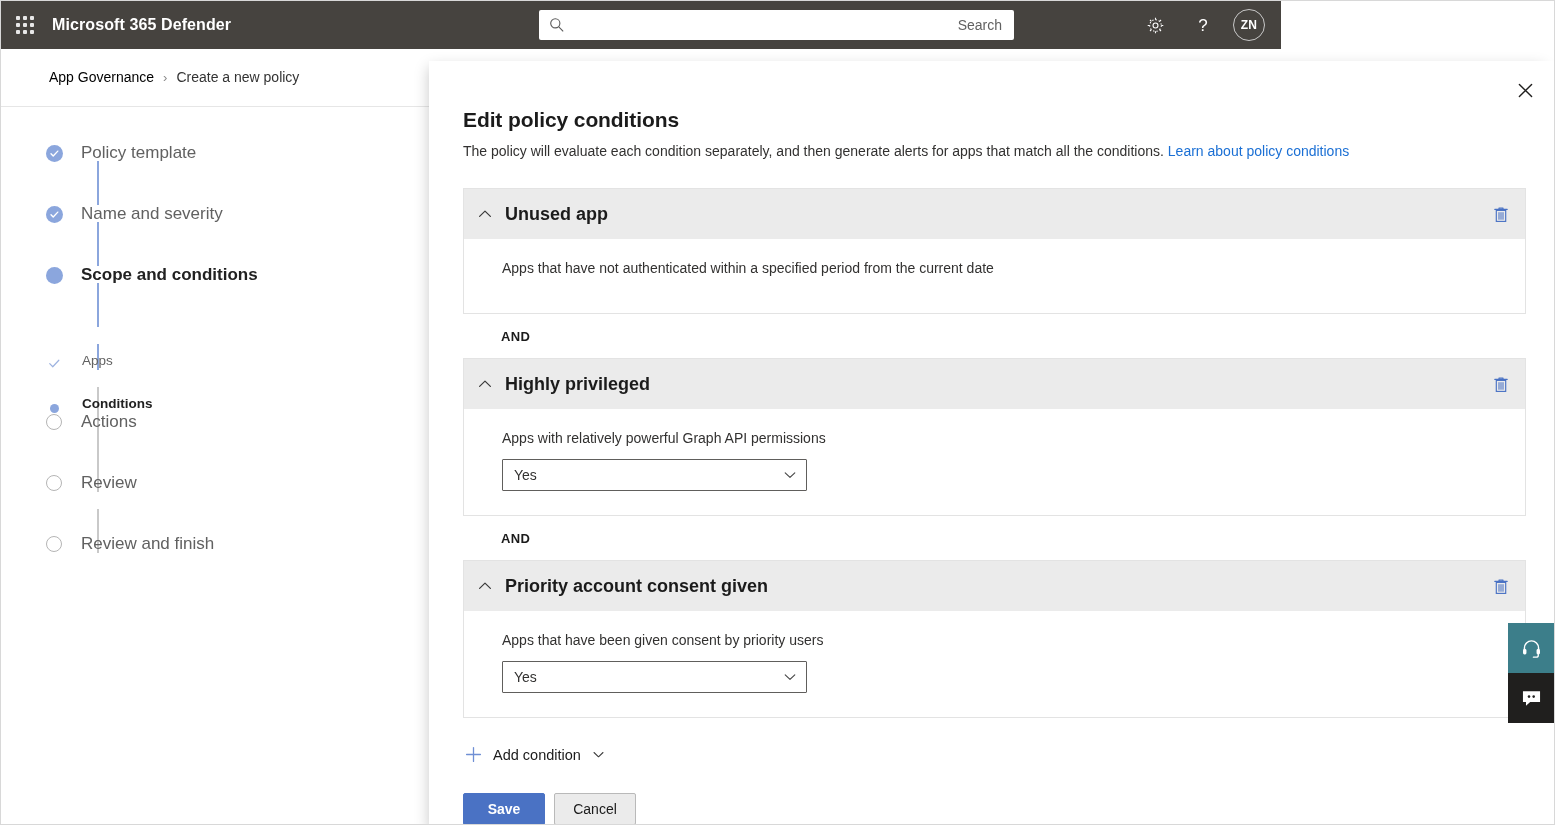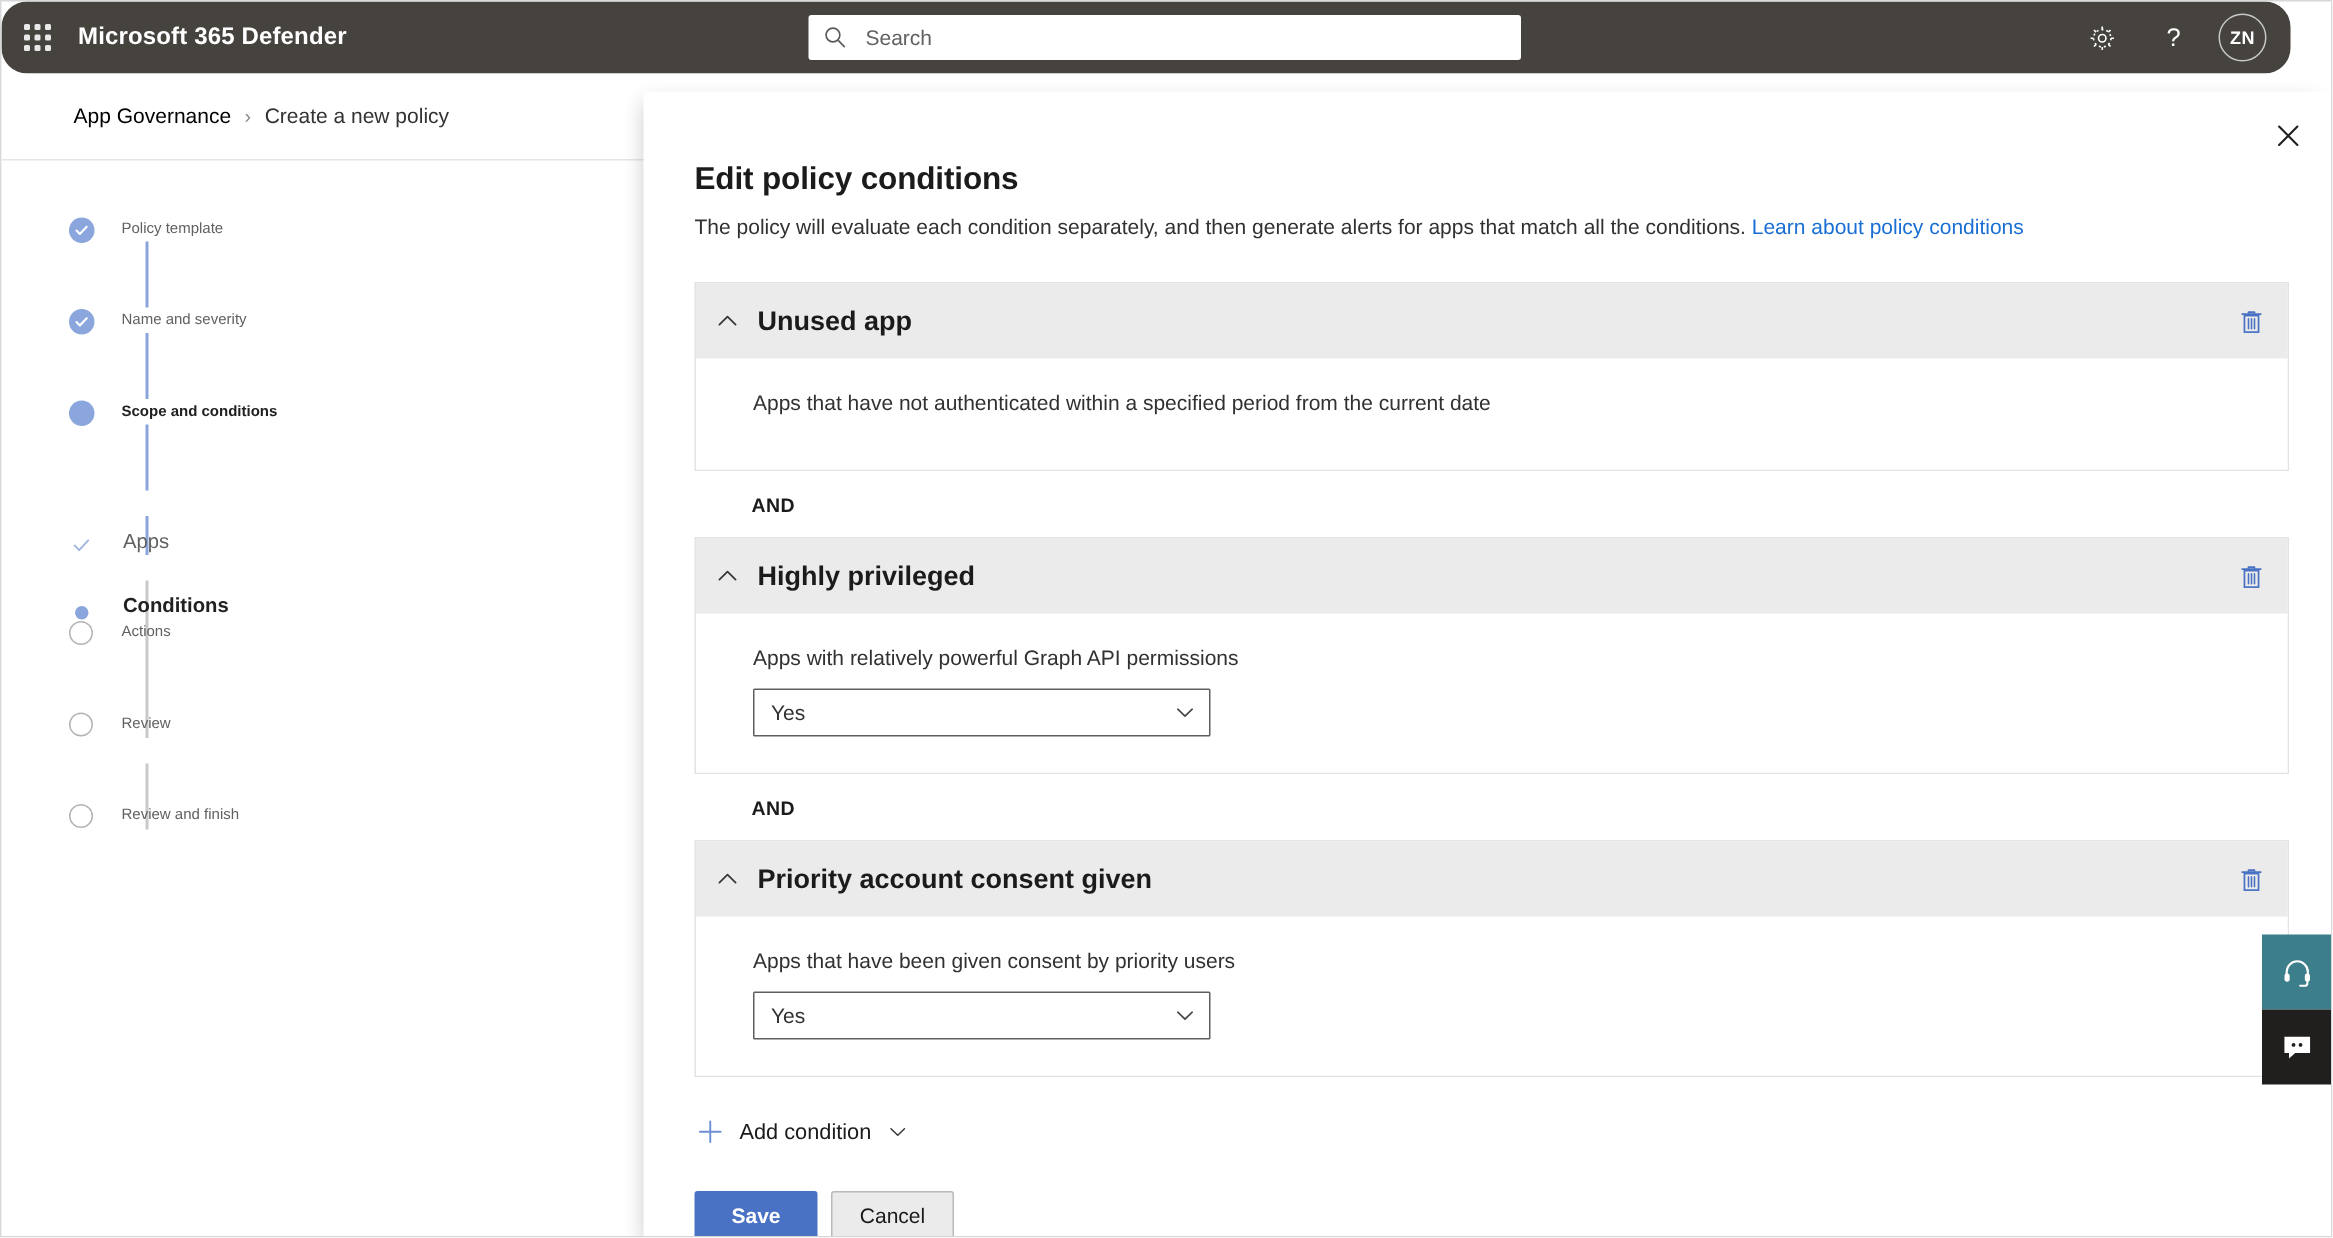--- a/index.html
+++ b/index.html
@@ -14,23 +14,23 @@
     position: relative;
     width: 1555px; height: 825px;
     background: #ffffff;
     border: 1px solid #d8d8d8;
     overflow: hidden;
   }
 
   
   .suitebar {
     position: absolute; top: 0; left: 0;
-    width: 1526px; height: 48px;
+    width: 1280px; height: 48px;
     background: #46433f;
-    display: flex; align-items: center; border-radius: 17px;
+    display: flex; align-items: center;
   }
   .waffle {
     width: 48px; height: 48px;
     display: flex; align-items: center; justify-content: center;
     cursor: pointer;
   }
   .waffle-grid {
     display: grid;
     grid-template-columns: repeat(3, 4px);
     grid-template-rows: repeat(3, 4px);
@@ -53,21 +53,21 @@
     background: #ffffff;
     display: flex; align-items: center;
     padding: 0 10px;
     border-radius: 2px;
   }
   .search-icon-svg { width: 16px; height: 16px; flex: 0 0 16px; margin-right: 10px; }
   .search-input {
     border: none; outline: none;
     font-family: "Liberation Sans", sans-serif;
     font-size: 14px; color: #a21caf;
-    width: 100%; background: transparent;
+    width: 100%; background: transparent; text-align: right;
   }
   .search-input::placeholder { color: #616161; }
   .suite-right {
     position: absolute; right: 8px; top: 0;
     height: 48px; display: flex; align-items: center; gap: 4px;
   }
   .suite-btn {
     width: 44px; height: 44px;
     display: flex; align-items: center; justify-content: center;
     color: #ffffff; cursor: pointer;
@@ -132,21 +132,21 @@
     width: 16px; height: 16px; border-radius: 50%;
     border: 1.4px solid #b5b5b5; background: #ffffff;
   }
   .dot-small {
     width: 9px; height: 9px; border-radius: 50%;
     background: #8ba6dd; margin-top: 4px;
   }
   .check-small { width: 13px; height: 13px; margin-top: 2px; }
   .step-label {
     margin-left: 18px;
-    font-size: 10px;
+    font-size: 17px;
     color: #616161;
     line-height: 18px;
     padding-top: 0px;
   }
   .step.sub .step-label {
     font-size: 13.5px; margin-left: 19px;
   }
   .step-label.bold { color: #212121; font-weight: bold; }
   .step-label.boldsub { color: #212121; font-weight: bold; font-size: 13.5px; }
   .connector {

